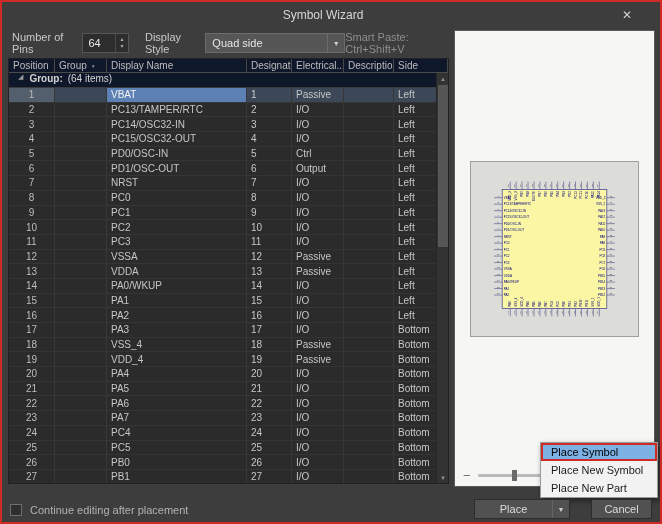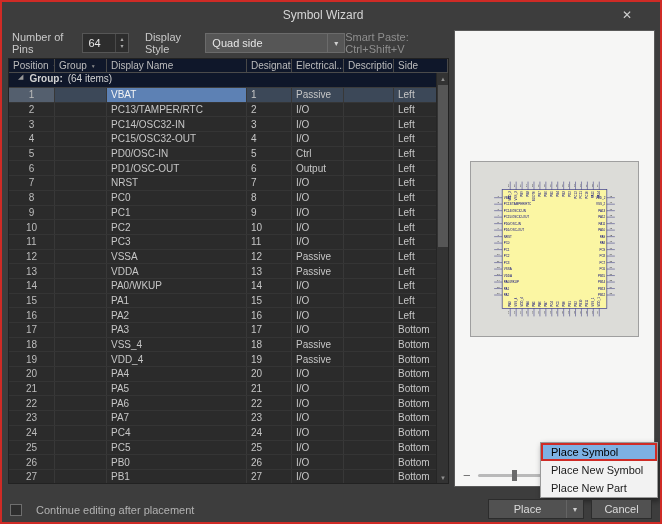--- a/index.html
+++ b/index.html
@@ -48,24 +48,24 @@
   .zoom-row{position:absolute;left:8px;bottom:4px;height:14px;display:flex;align-items:center}
   .zoom-minus{color:#6b6b6b;font-size:13px;margin-right:7px;cursor:pointer}
   .zoom-track{position:relative;width:150px;height:3px;background:#b9b9b9;border-radius:2px}
   .zoom-thumb{position:absolute;left:34px;top:-4px;width:5px;height:11px;background:#6a6a6a;cursor:grab}
 
   .context-menu{position:absolute;left:540px;top:442px;width:118px;background:#f2f2f2;border:1px solid #9a9a9a;box-shadow:2px 3px 6px rgba(0,0,0,.45);z-index:45}
   .menu-item{height:18px;display:flex;align-items:center;padding-left:10px;font-size:11px;color:#1c1c1c;cursor:pointer;white-space:nowrap}
   .menu-item.highlighted{background:#7db1e3;color:#000}
   .menu-item.annotated{outline:2px solid #cf2b26;outline-offset:-2px}
 
-  .footer-left{position:absolute;left:10px;bottom:8px;display:flex;align-items:flex-end;gap:14px}
+  .footer-left{position:absolute;left:10px;bottom:8px;display:flex;align-items:flex-end;gap:8px}
   .checkbox{width:12px;height:12px;background:#2e2e2e;border:1px solid #6e6e6e;cursor:pointer}
   .checkbox-label{font-size:11px;color:#b2b2b2}
-  .footer-buttons{position:absolute;right:10px;bottom:5px;display:flex;gap:7px;z-index:46}
+  .footer-buttons{position:absolute;right:10px;bottom:5px;display:flex;gap:21px;z-index:46}
   .btn{height:20px;background:#515151;border:1px solid #2c2c2c;color:#dcdcdc;font-size:11px;display:flex;align-items:center;justify-content:center;cursor:pointer}
   .btn-place{width:96px}
   .btn-place .btn-label{flex:1;text-align:center}
   .btn-place .btn-arrow{width:17px;align-self:stretch;display:flex;align-items:center;justify-content:center;font-size:8px;color:#cfcfcf;border-left:1px solid #646464}
   .btn-cancel{width:61px}
 </style>
 </head>
 <body>
 
 <div class="titlebar">

